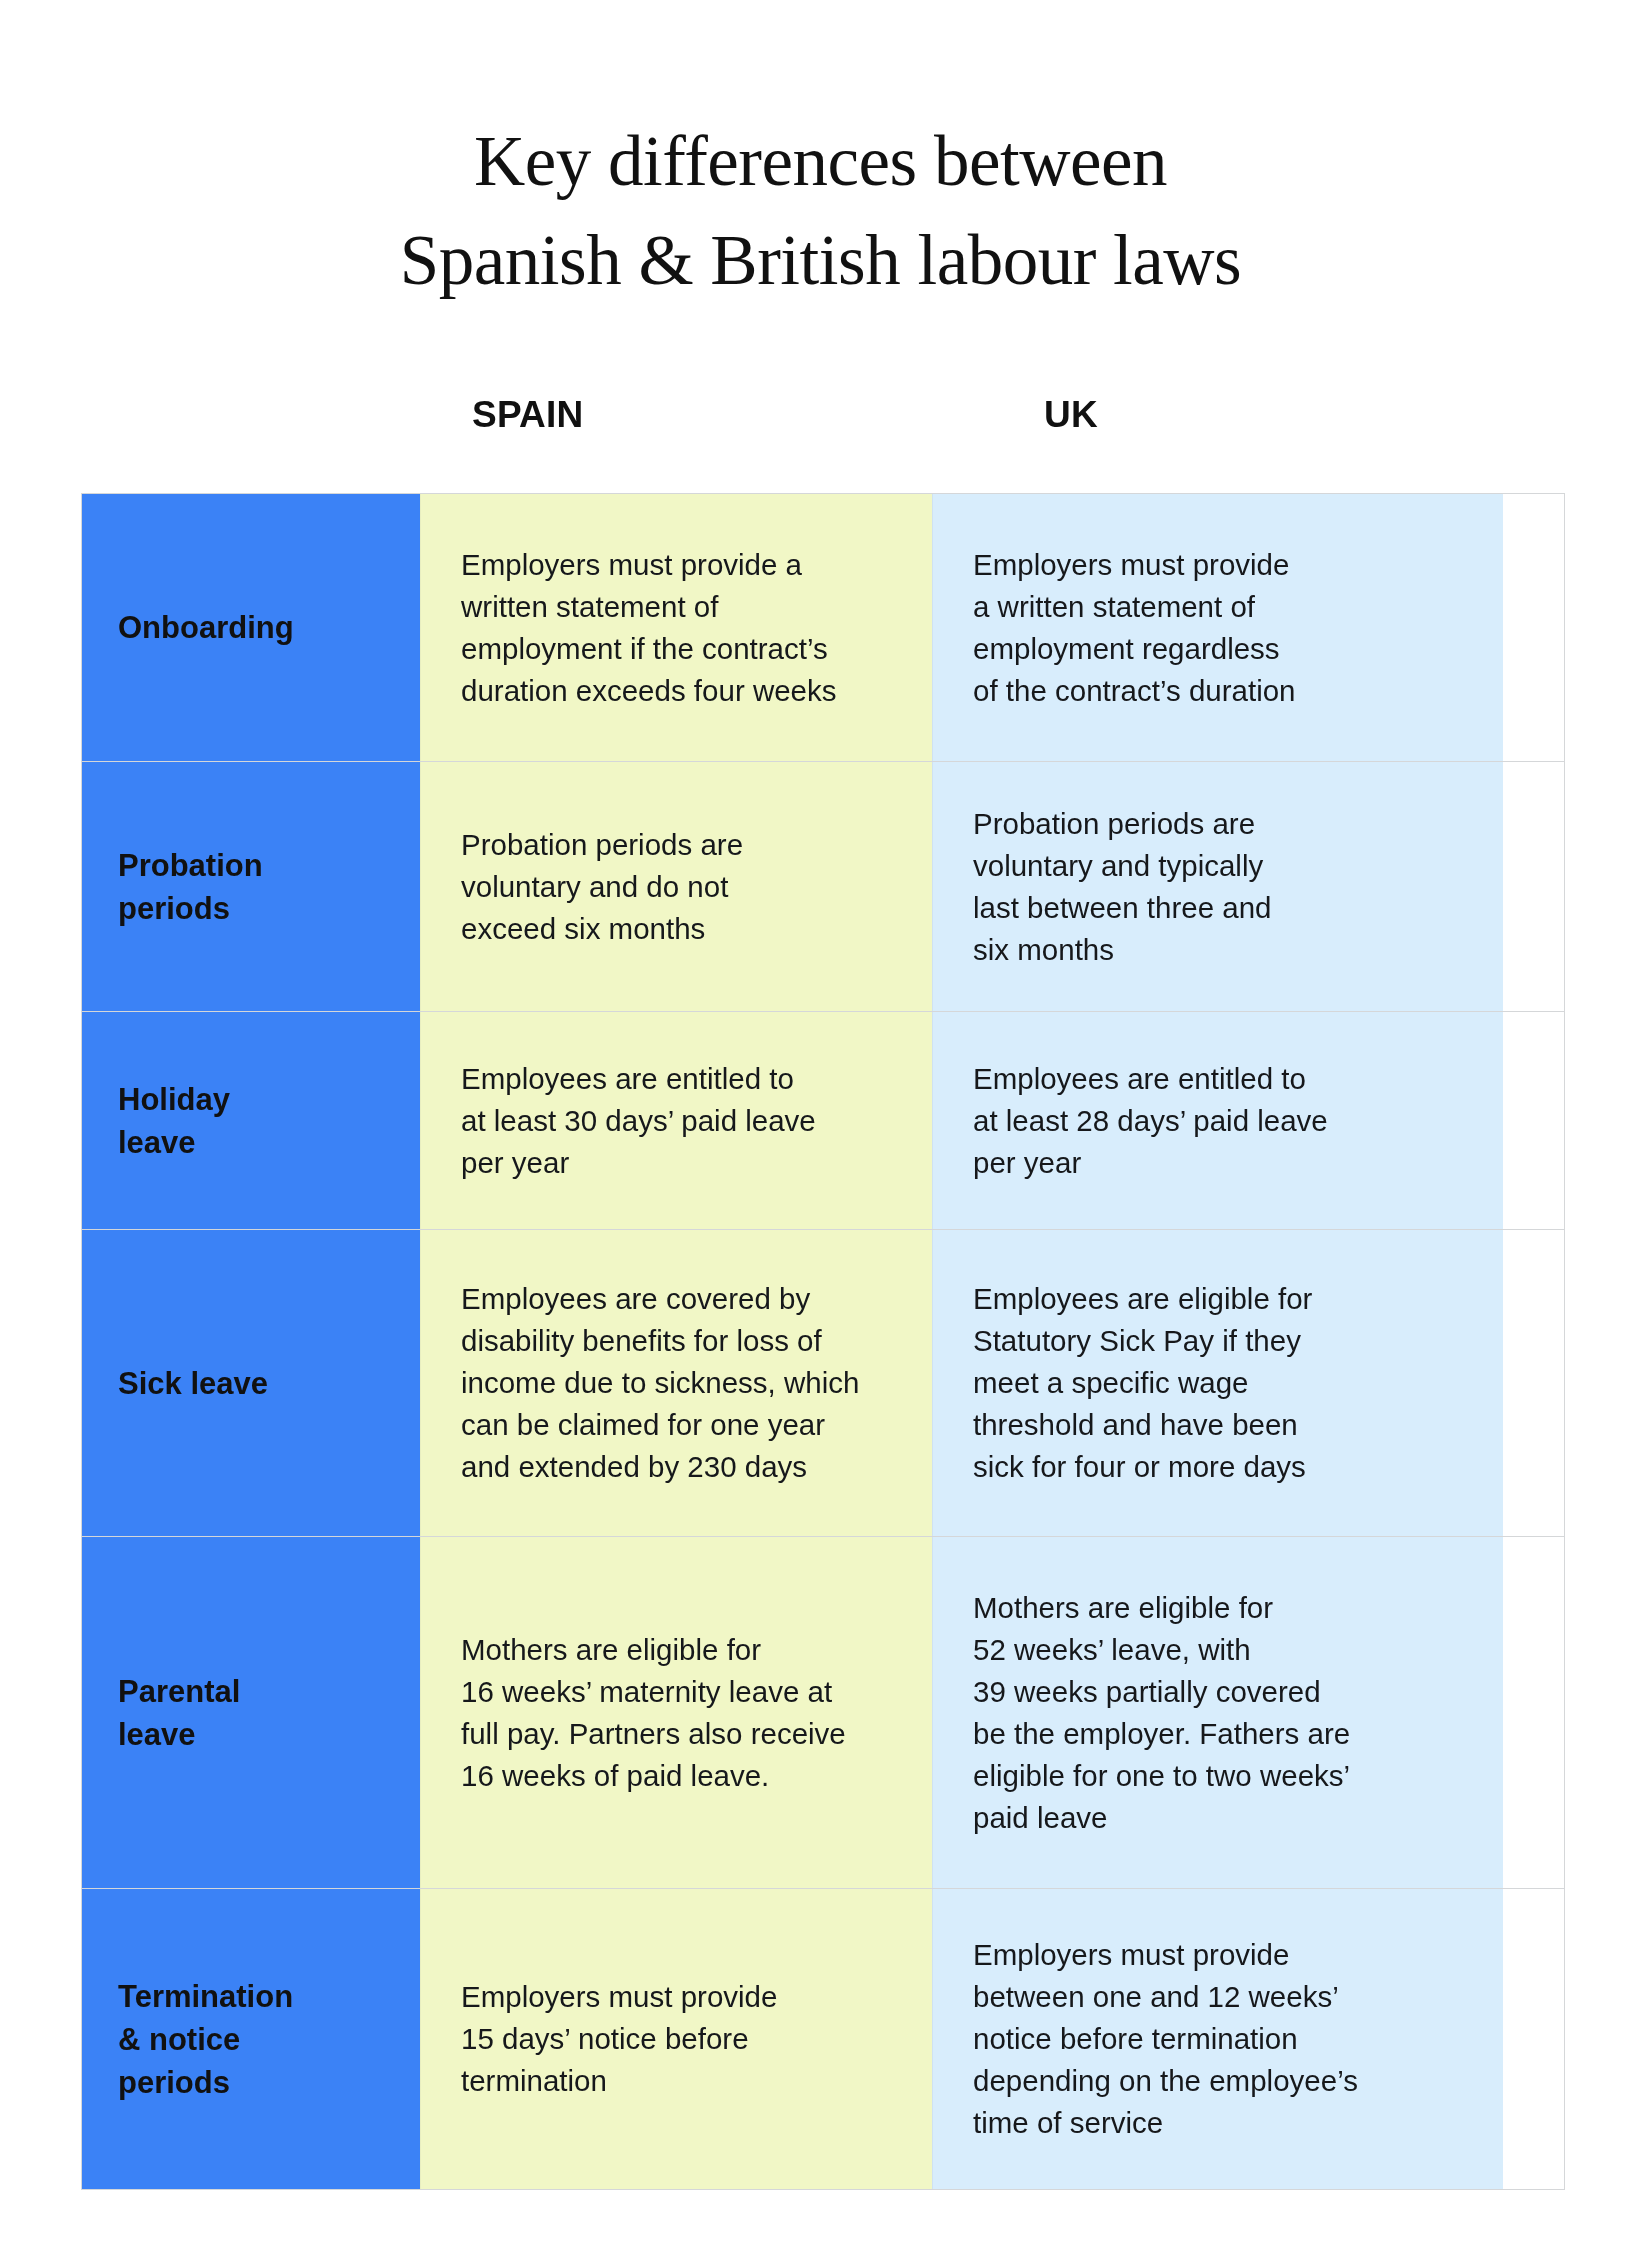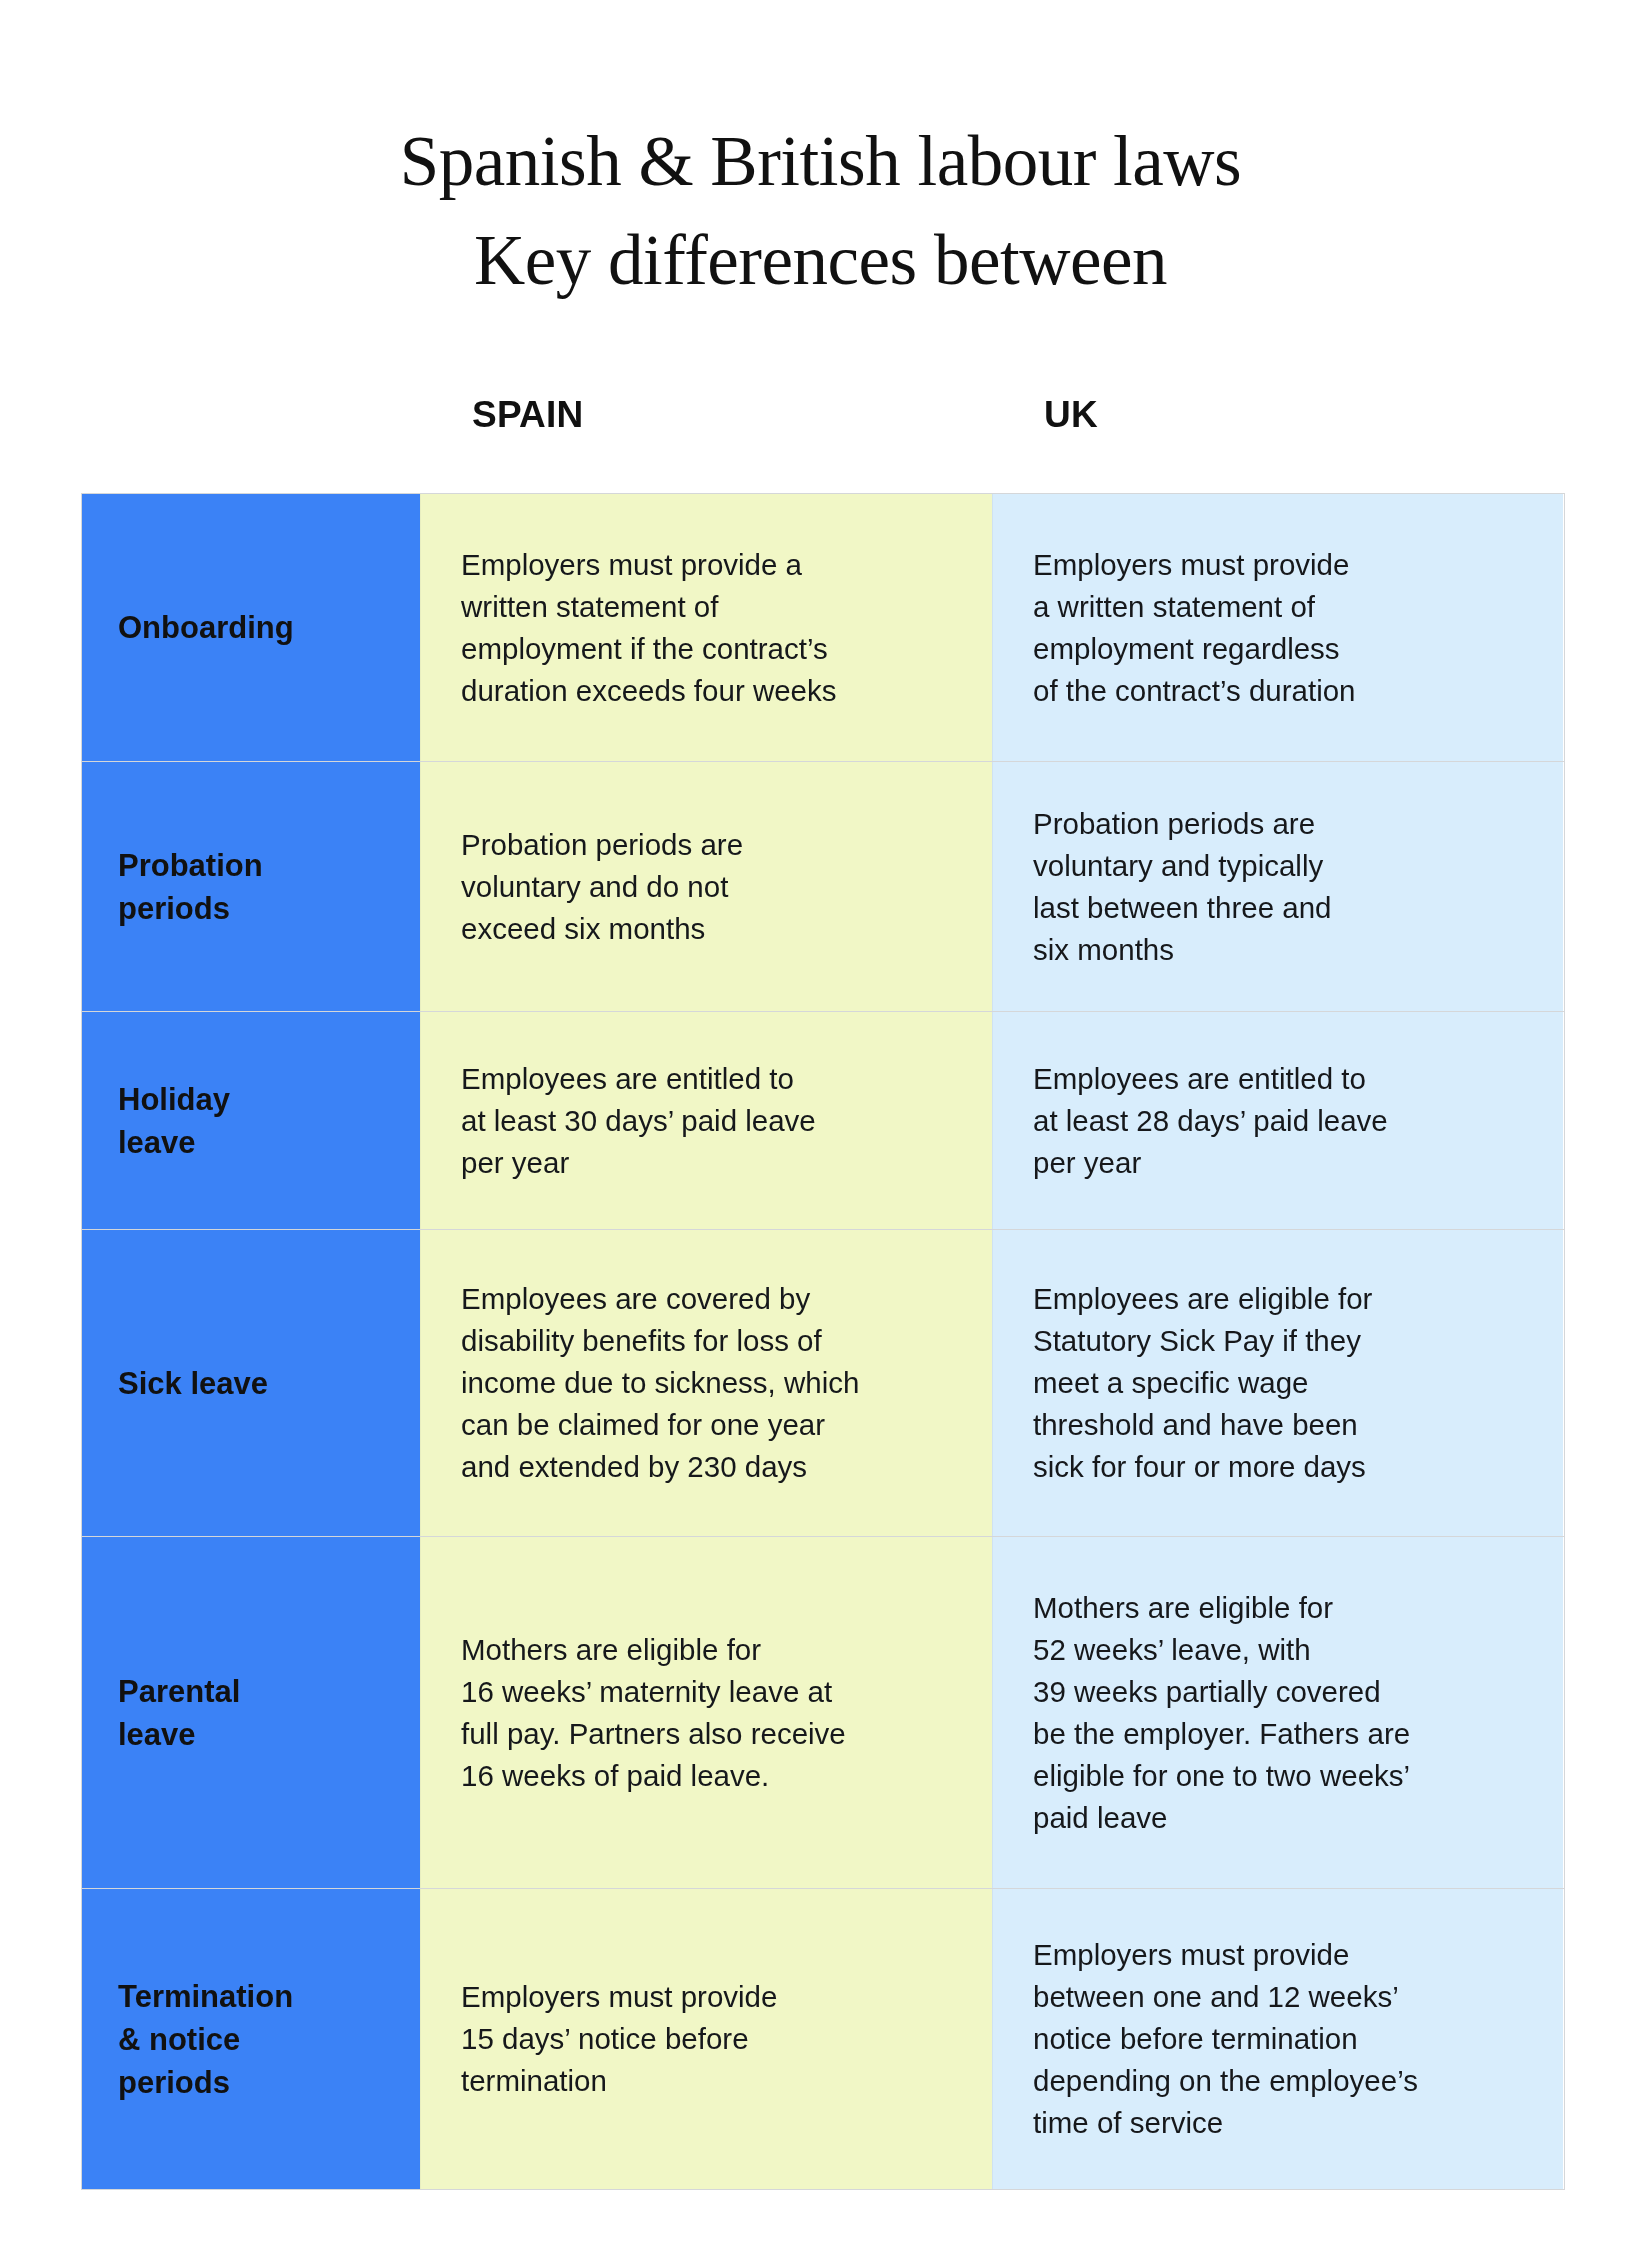--- a/index.html
+++ b/index.html
@@ -81,21 +81,21 @@
     box-sizing: border-box;
     display: flex;
     align-items: center;
   }
   .cell-label {
     width: 338px;
     background: #3b82f6;
     padding: 9.5px 0 9.5px 36px;
   }
   .cell-spain {
-    width: 572px;
+    width: 512px;
     background: #f1f7c6;
     padding: 27px 38px 27px 40px;
     border-left: 1.9px solid #e8eec0;
   }
   .cell-uk {
     width: 571px;
     background: #d8edfc;
     padding: 27px 25px 27px 40px;
     border-left: 1.9px solid #cfe2f2;
   }
@@ -124,22 +124,22 @@
   .row-4 { min-height: 307px; }
   .row-5 { min-height: 352px; }
   .row-6 { min-height: 301px; }
 </style>
 </head>
 <body>
 
 <div class="page">
 
   <div class="title-block">
+    <div class="title-line">Key differences between</div>
     <div class="title-line">Spanish &amp; British labour laws</div>
-    <div class="title-line">Key differences between</div>
   </div>
 
   <div class="col-headers">
     <div class="col-header spain">SPAIN</div>
     <div class="col-header uk">UK</div>
   </div>
 
   <div class="table">
 
     <div class="row row-1">

